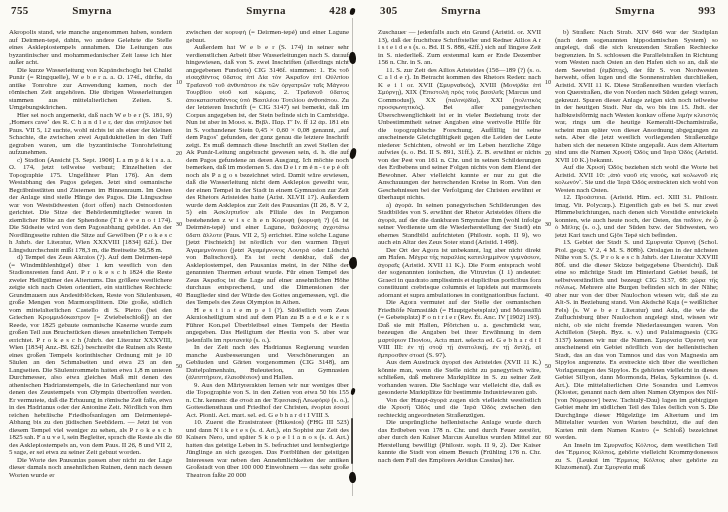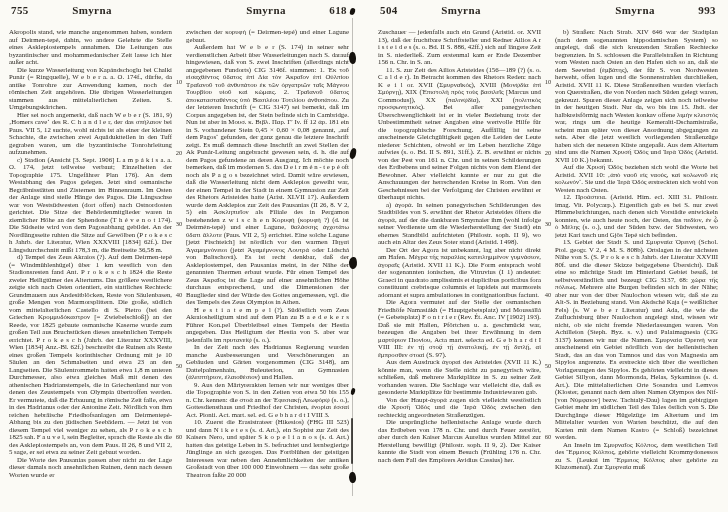--- a/index.html
+++ b/index.html
@@ -44,21 +44,21 @@
 </head>
 <body>
 
 <div class="spread">
 
   <div class="page left">
     <div class="page-header">
       <span class="colnum l">755</span>
       <span class="runtitle l">Smyrna</span>
       <span class="runtitle r">Smyrna</span>
-      <span class="colnum r">618</span>
+      <span class="colnum r">428</span>
     </div>
     <div class="page-body">
       <div class="col">
         <p class="cont">Akropolis stand, wie manche angenommen haben, sondern auf Deirmen-tepé, dahin, wo andere Gelehrte die Stelle eines Asklepiostempels annahmen. Die Leitungen aus byzantinischer und mohammedanischer Zeit lasse ich hier außer acht.</p>
         <p>Die kurze Wasserleitung von Kapándschoglu bei Chalkí Punár (= Ringquelle), W e b e r a. a. O. 174f., dürfte, da antike Tonrohre zur Anwendung kamen, noch der römischen Zeit angehören. Die übrigen Wasserleitungen stammen aus mittelalterlichen Zeiten. S. Umgebungskärtchen.</p>
         <p>Hier sei noch angemerkt, daß nach W e b e r (S. 181, 9) ‚Homers cave‘ des R. C h a n d l e r, der das σπήλαιον bei Paus. VII 5, 12 suchte, wohl nichts ist als einer der kleinen Schachte, die zwischen zwei Aquäduktteilen in den Tuff gegraben waren, um die byzantinische Tonrohrleitung aufzunehmen.</p>
         <p>c) Stadion (Ansicht [3. Sept. 1906] L a m p á k i s a. a. O. 174, jetzt teilweise verbaut; Einzelheiten der Topographie 175. Ungefährer Plan 176). An dem Westabhang des Pagos gelegen. Jetzt sind osmanische Begräbnisstätten und Zisternen im Binnenraum. Im Osten der Anlage sind steile Hänge des Pagos. Die Längsachse war von Westsüdwesten (dort offen) nach Ostnordosten gerichtet. Die Sitze der Behördenmitglieder waren in ziemlicher Höhe an der Sphendone (T h é v e n o t 174). Die Südseite wird von dem Pagosabhang gebildet. An der Nordlängsseite ruhten die Sitze auf Gewölben (P r o k e s c h Jahrb. der Literatur, Wien XXXVIII [1834] 62f.). Der Längsdurchschnitt mißt 178,3 m, die Breitseite 36,58 m.</p>
         <p>d) Tempel des Zeus Akraios (?). Auf dem Deirmen-tepé (= Windmühlenhügel) über 1 km westlich von den Stadionsresten fand Ant. P r o k e s c h 1824 die Reste zweier Heiligtümer des Altertums. Das größere westlichere zeigte sich nach Osten orientiert, ein stattliches Rechteck: Grundmauern aus Andesitblöcken, Reste von Säulenbasen, große Mengen von Marmorsplittern. Die große, südlich vom mittelalterlichen Castello di S. Pietro (bei den Griechen Κρομμυδόκαστρον [= Zwiebelschloß]) an der Reede, vor 1825 gebaute osmanische Kaserne wurde zum großen Teil aus Bruchstücken dieses ansehnlichen Tempels errichtet. P r o k e s c h (Jahrb. der Literatur XXXVIII, Wien [1834] Anz.-Bl. 62f.) beschreibt die Ruinen als Reste eines großen Tempels korinthischer Ordnung mit je 10 Säulen an den Schmalseiten und etwa 23 an den Langseiten. Die Säulentrommeln hatten etwa 1,8 m unteren Durchmesser, also etwa gleiches Maß mit denen des athenischen Hadrianstempels, die in Griechenland nur von denen des Zeustempels von Olympia übertroffen werden. Er vermutete, daß die Erbauung in römische Zeit falle, etwa in des Hadrianus oder der Antonine Zeit. Nördlich von ihm reichen hebräische Friedhofsanlagen am Deirmentepé-Abhang bis zu den jüdischen Seebädern. — Jetzt ist von diesem Tempel viel weniger zu sehen, als P r o k e s c h 1825 sah. F a u v e l, sein Begleiter, sprach die Reste als die des Asklepiostempels an, von dem Paus. II 26, 8 und VII 2, 5 sage, er sei etwa zu seiner Zeit gebaut worden.</p>
         <p>Die Worte des Pausanias passen aber nicht zu der Lage dieser damals noch ansehnlichen Ruinen, denn nach dessen Worten wurde er</p>
       </div>
@@ -87,21 +87,21 @@
     <div class="blob b1"></div>
     <div class="blob b2"></div>
     <div class="blob b3"></div>
     <div class="blob b4"></div>
     <div class="blob b5"></div>
     <div class="seg"></div>
   </div>
 
   <div class="page right">
     <div class="page-header">
-      <span class="colnum l">504</span>
+      <span class="colnum l">305</span>
       <span class="runtitle l">Smyrna</span>
       <span class="runtitle r">Smyrna</span>
       <span class="colnum r">993</span>
     </div>
     <div class="page-body">
       <div class="col">
         <p class="cont">Zuschauer — jedenfalls auch ein Grund (Aristid. or. XVII 13), daß der fruchtbare Schriftsteller und Redner Ailios A r i s t e i d e s (s. o. Bd. II S. 886, 42ff.) sich auf längere Zeit in S. niederließ. Zum erstenmal kam er Ende Dezember 156 n. Chr. in S. an.</p>
         <p>11. S. zur Zeit des Ailios Aristeides (156—189 (?) (s. o. C a l d e r). In Betracht kommen des Rhetors Reden: nach K e i l or. XVII (Σμυρναϊκός), XVIII (Μονῳδία ἐπὶ Σμύρνῃ), XIX (Ἐπιστολὴ πρὸς τοὺς βασιλεῖς [Marcus und Commodus]), XX (παλινῳδία), XXI (πολιτικὸς προσφωνητικός). Bei aller panegyrischen Überschwenglichkeit ist er in vieler Beziehung trotz der Unbestimmtheit seiner Angaben eine wertvolle Hilfe für die topographische Forschung. Auffällig ist seine anscheinende Gleichgültigkeit gegen die Leiden der Leute niederer Schichten, obwohl er im Leben herzliche Züge aufwies (s. o. Bd. II S. 891, 31ff.). Z. B. erwähnt er nichts von der Pest von 161 n. Chr. und in seinen Schilderungen des Erdbebens und seiner Folgen nichts von dem Elend der Bewohner. Aber vielleicht kannte er nur zu gut die Anschauungen der herrschenden Kreise in Rom. Von den Geschehnissen bei der Verfolgung der Christen erwähnt er überhaupt nichts.</p>
         <p>a) ἀγορά. In seinen panegyrischen Schilderungen des Stadtbildes von S. erwähnt der Rhetor Aristeides öfters die ἀγορά, auf der die dankbaren Smyrnaier ihm (wohl infolge seiner Verdienste um die Wiederherstellung der Stadt) ein ehernes Standbild aufrichteten (Philostr. soph. II 9), wo auch ein Altar des Zeus Soter stand (Aristid. I 498).</p>
         <p>Der Ort der Agora ist unbekannt, lag aber nicht direkt am Hafen. Μέγρα τῆς παραλίας κατειλημμένον γυμνάσιον, ἀγοραῖς (Aristid. XVII 11 K.). Die Form entsprach wohl der sogenannten ionischen, die Vitruvius (I 1) andeutet: Graeci in quadrato amplissimis et duplicibus porticibus fora constituunt crebrisque columnis et lapideis aut marmoreis adornant et supra ambulationes in contignationibus faciunt.</p>

